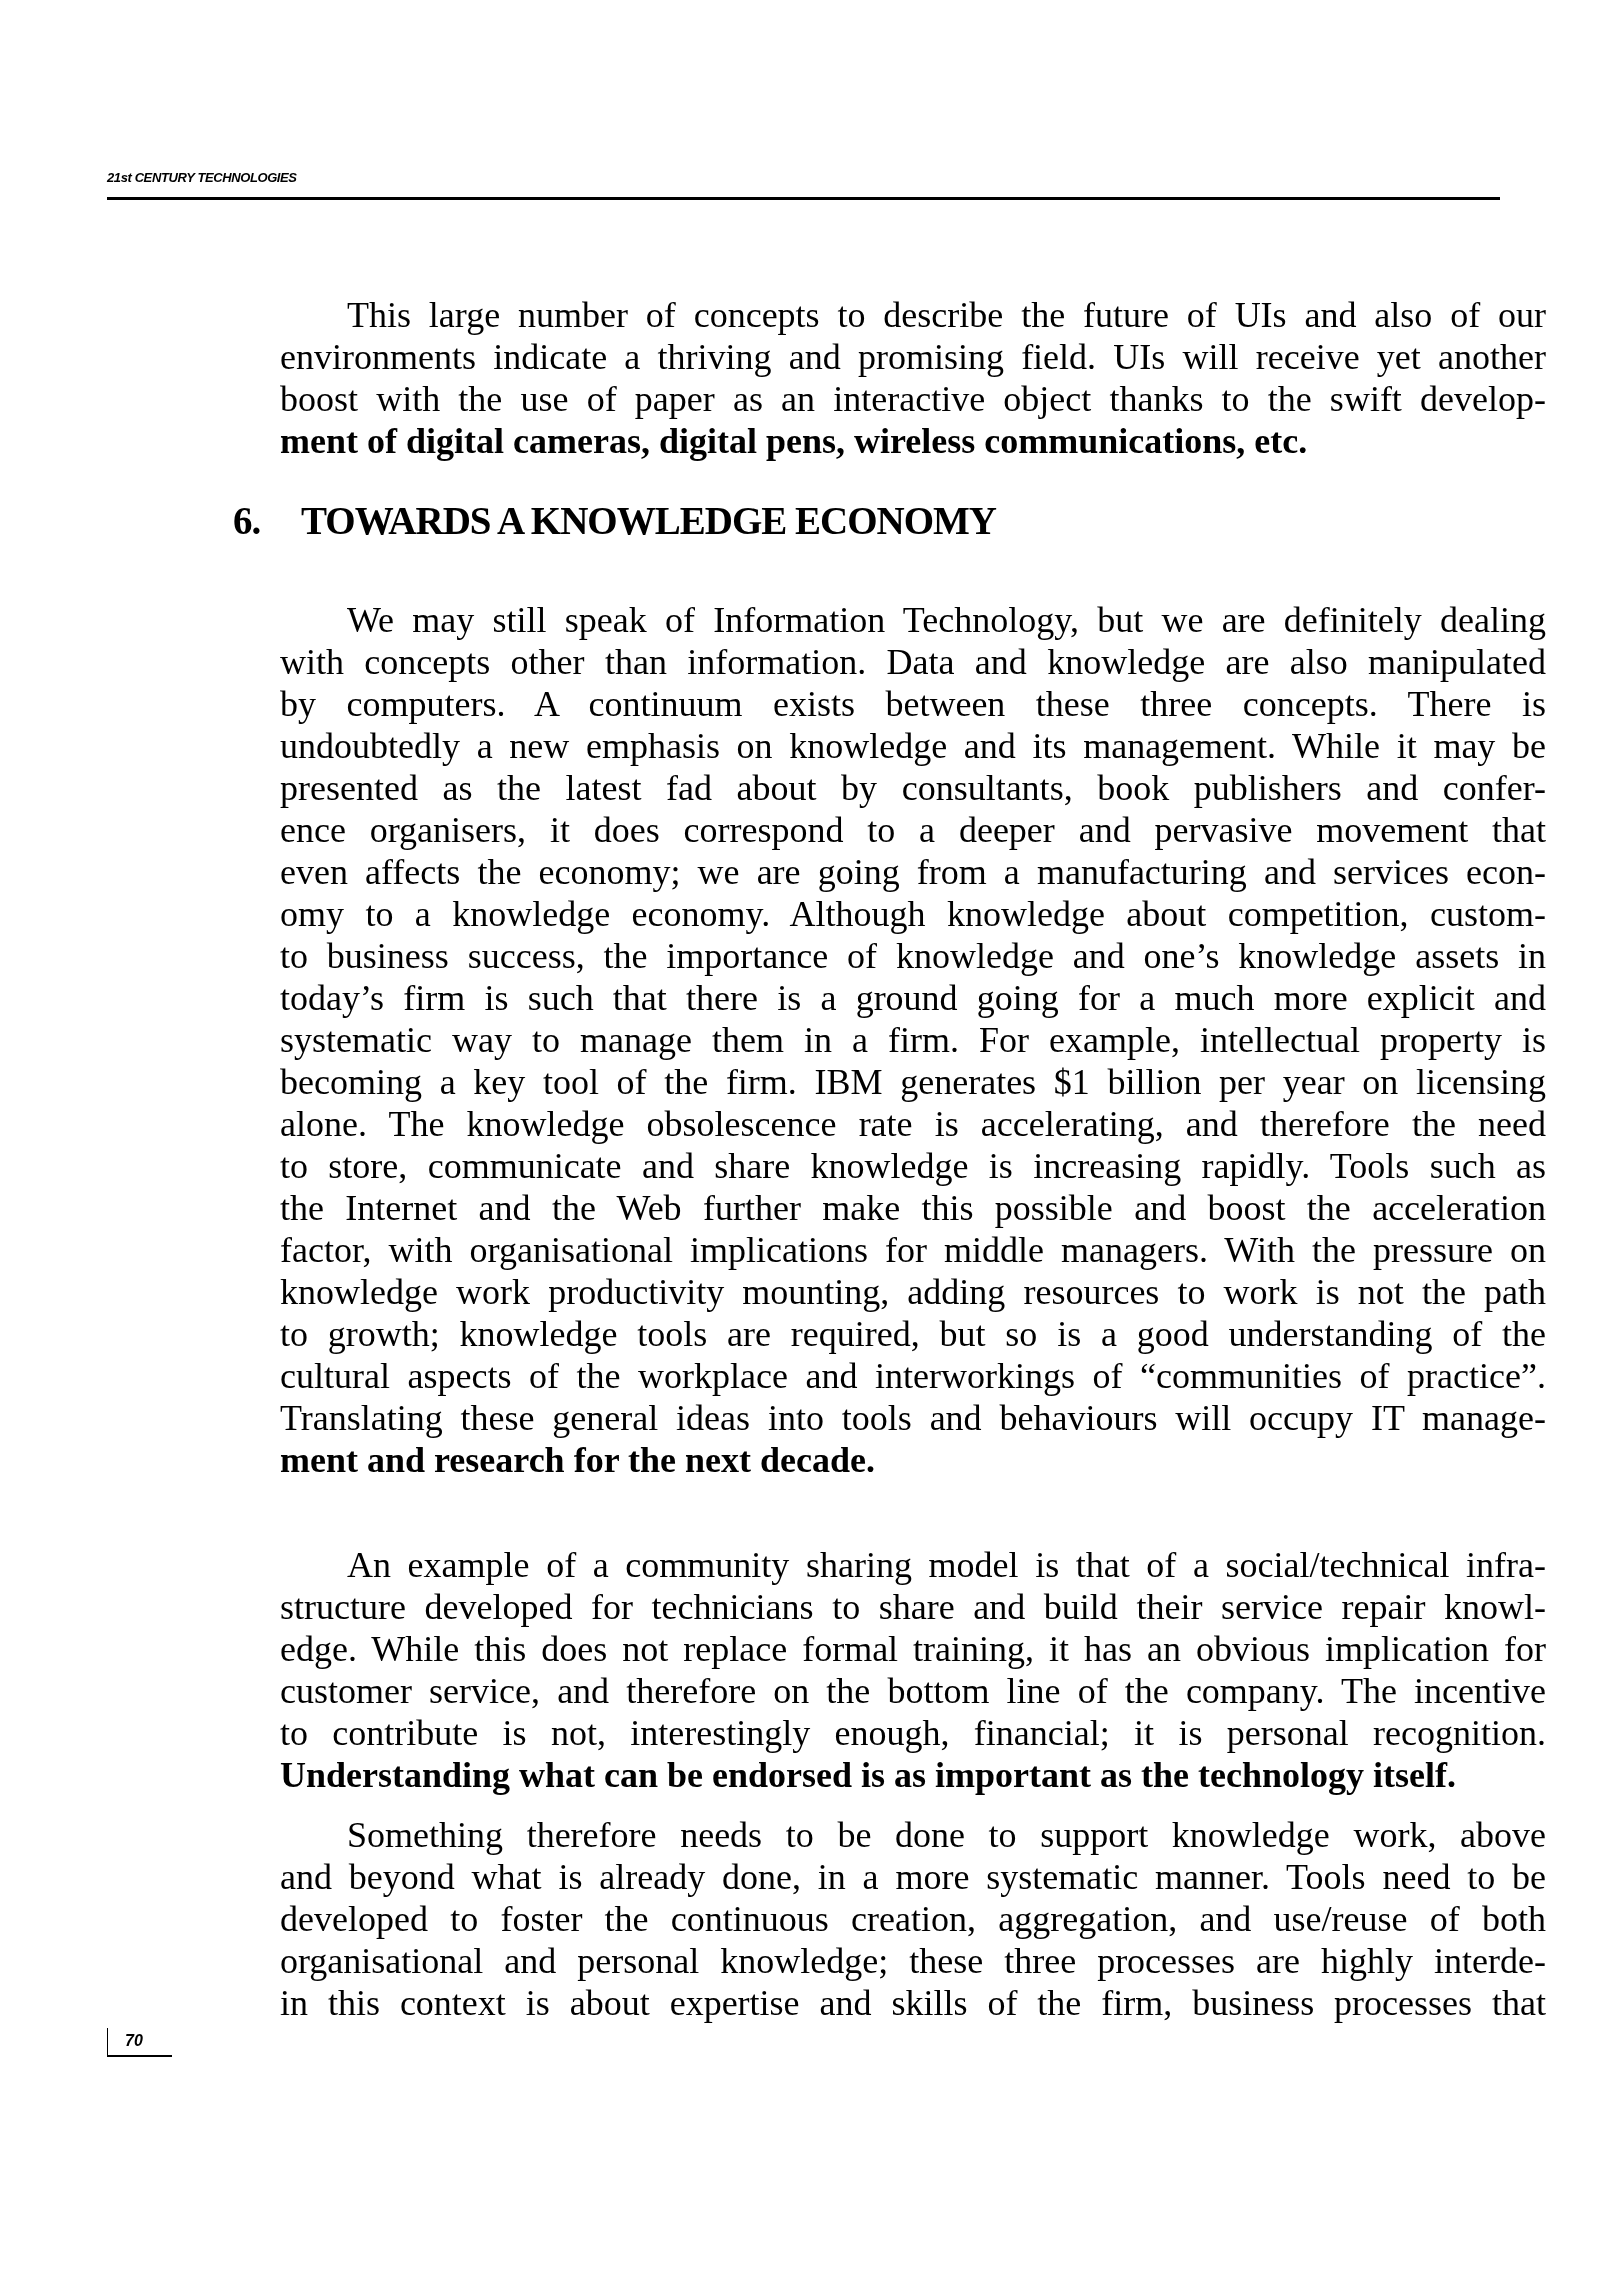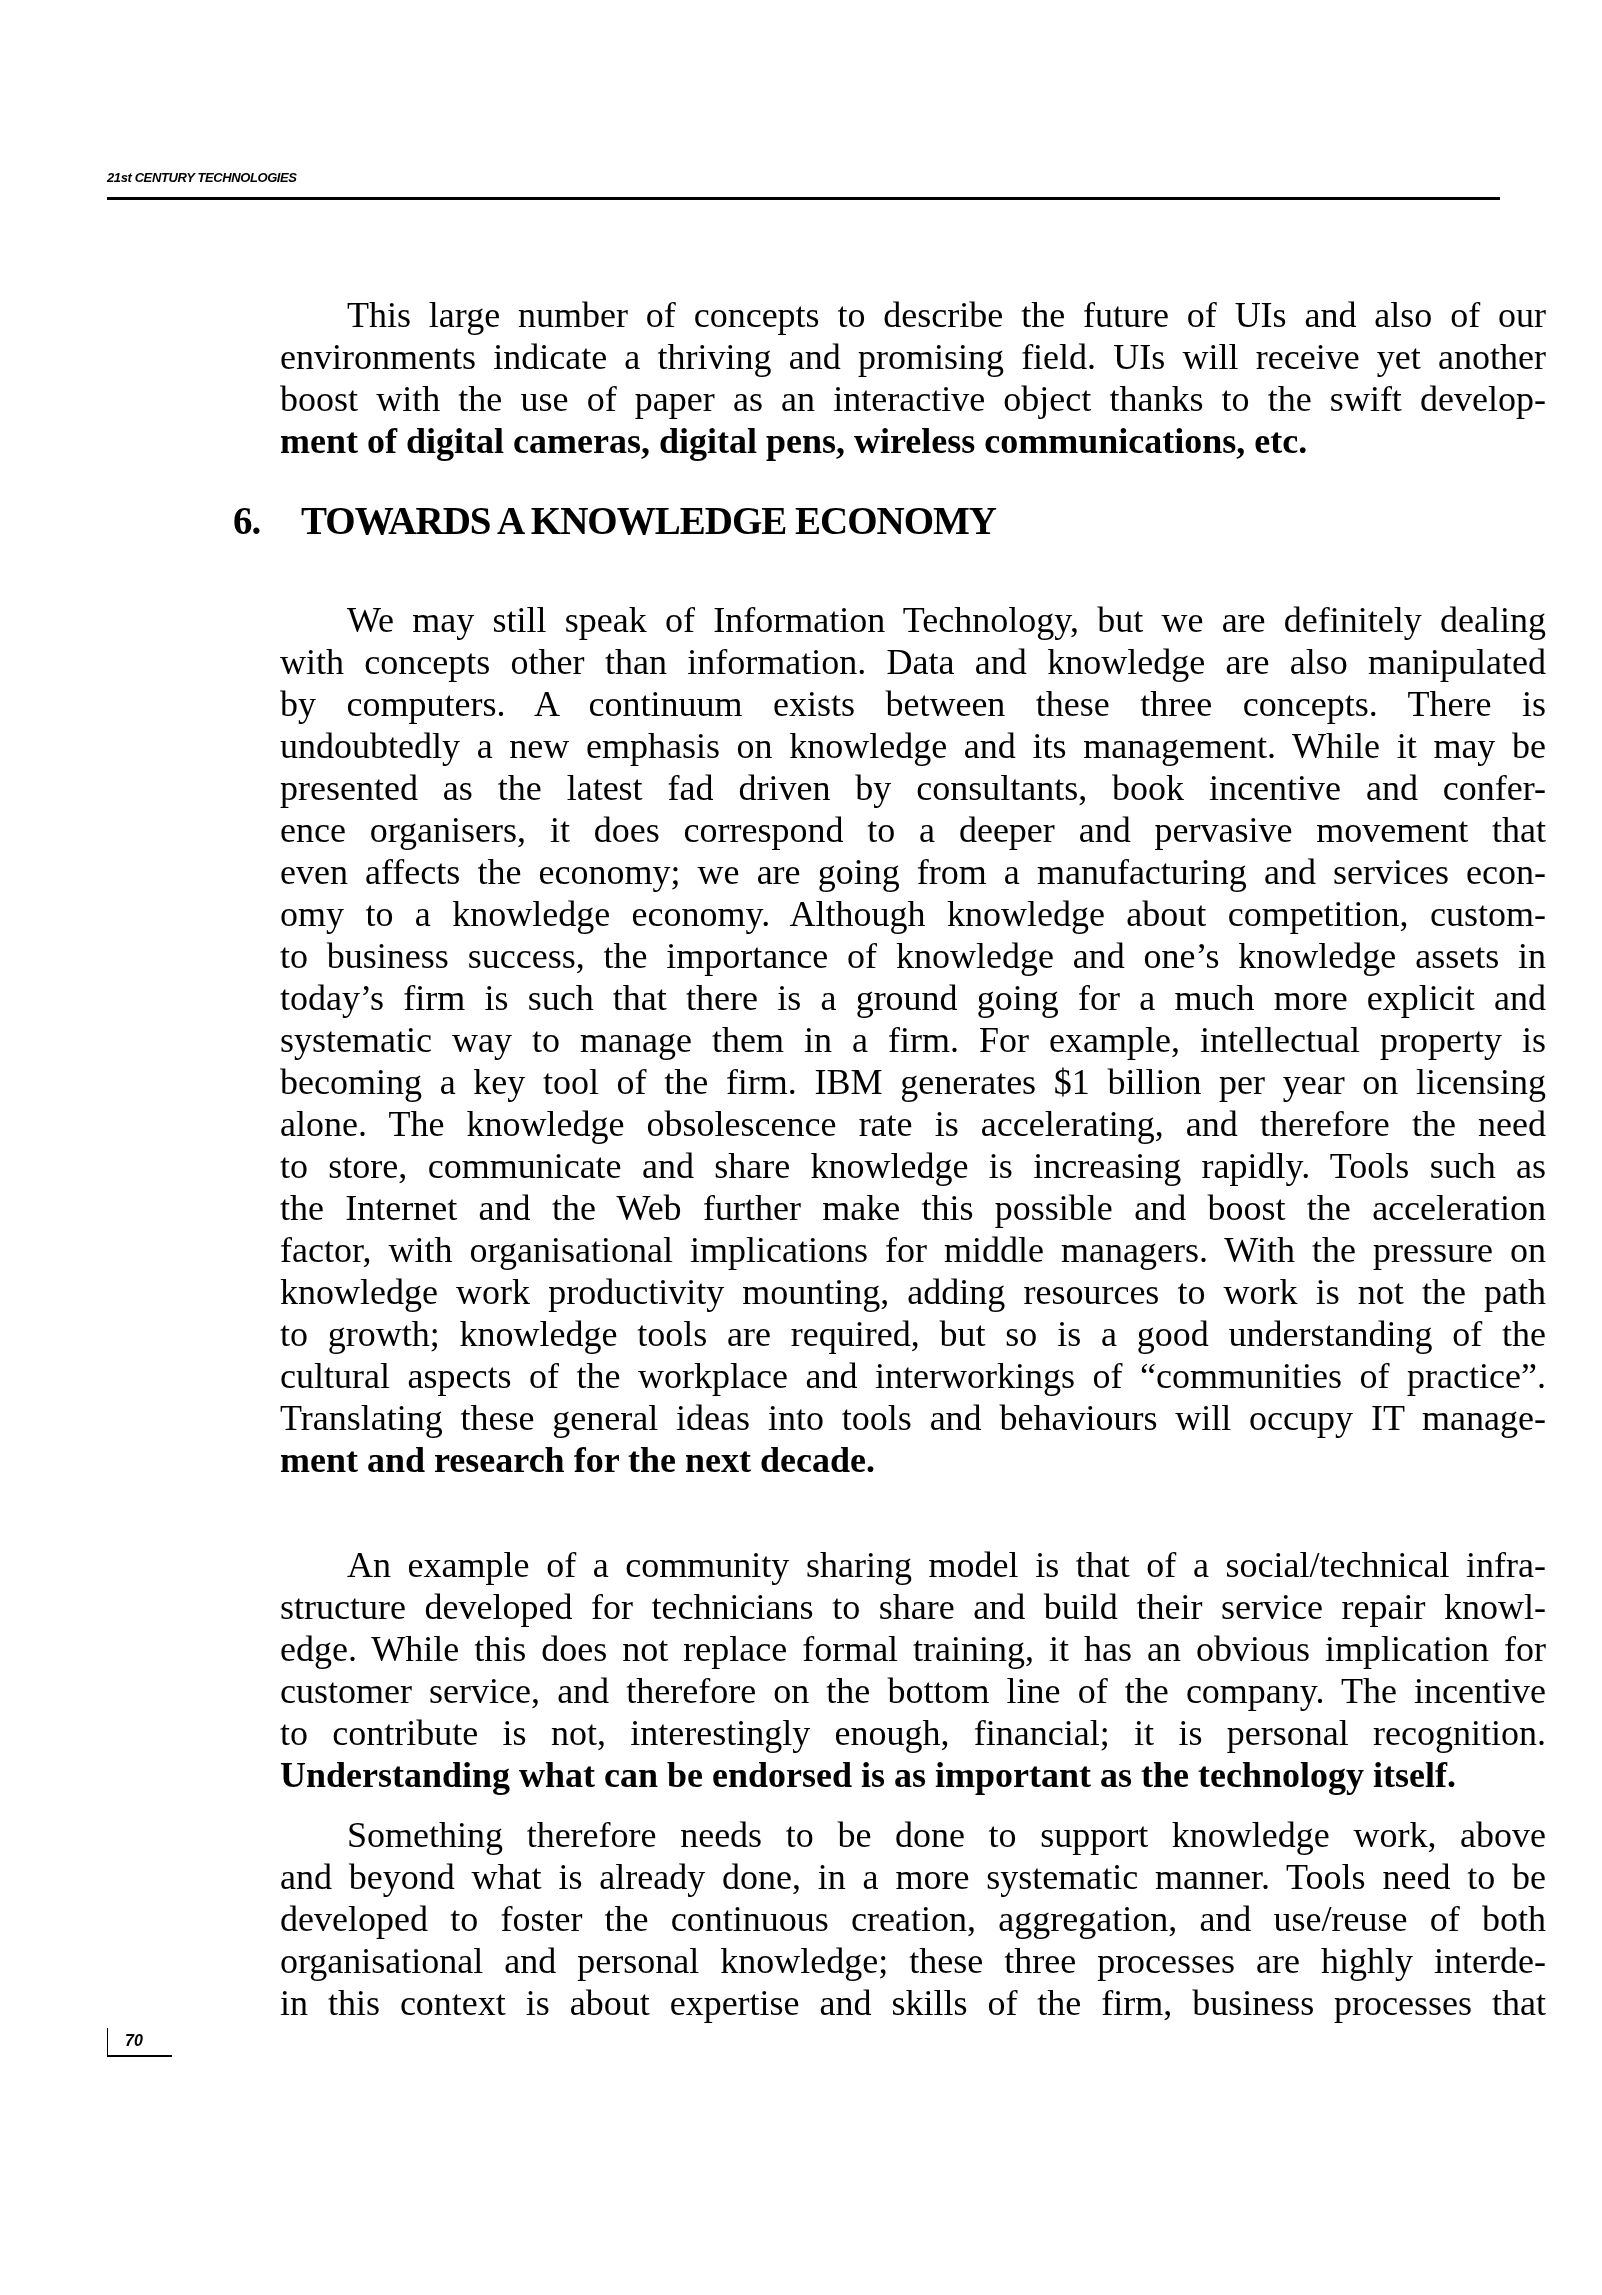--- a/index.html
+++ b/index.html
@@ -117,21 +117,21 @@
 <div class="section-heading">
   <span class="num">6.</span><span>TOWARDS A KNOWLEDGE ECONOMY</span>
 </div>
 
 <div class="text-block" style="top: 599px;">
   <p class="para">
     <span class="line first">We may still speak of Information Technology, but we are definitely dealing</span>
     <span class="line">with concepts other than information. Data and knowledge are also manipulated</span>
     <span class="line">by computers. A continuum exists between these three concepts. There is</span>
     <span class="line">undoubtedly a new emphasis on knowledge and its management. While it may be</span>
-    <span class="line">presented as the latest fad driven by consultants, book incentive and confer-</span>
+    <span class="line">presented as the latest fad about by consultants, book publishers and confer-</span>
     <span class="line">ence organisers, it does correspond to a deeper and pervasive movement that</span>
     <span class="line">even affects the economy; we are going from a manufacturing and services econ-</span>
     <span class="line">omy to a knowledge economy. Although knowledge about competition, custom-</span>
     <span class="line">to business success, the importance of knowledge and one’s knowledge assets in</span>
     <span class="line">today’s firm is such that there is a ground going for a much more explicit and</span>
     <span class="line">systematic way to manage them in a firm. For example, intellectual property is</span>
     <span class="line">becoming a key tool of the firm. IBM generates $1 billion per year on licensing</span>
     <span class="line">alone. The knowledge obsolescence rate is accelerating, and therefore the need</span>
     <span class="line">to store, communicate and share knowledge is increasing rapidly. Tools such as</span>
     <span class="line">the Internet and the Web further make this possible and boost the acceleration</span>

